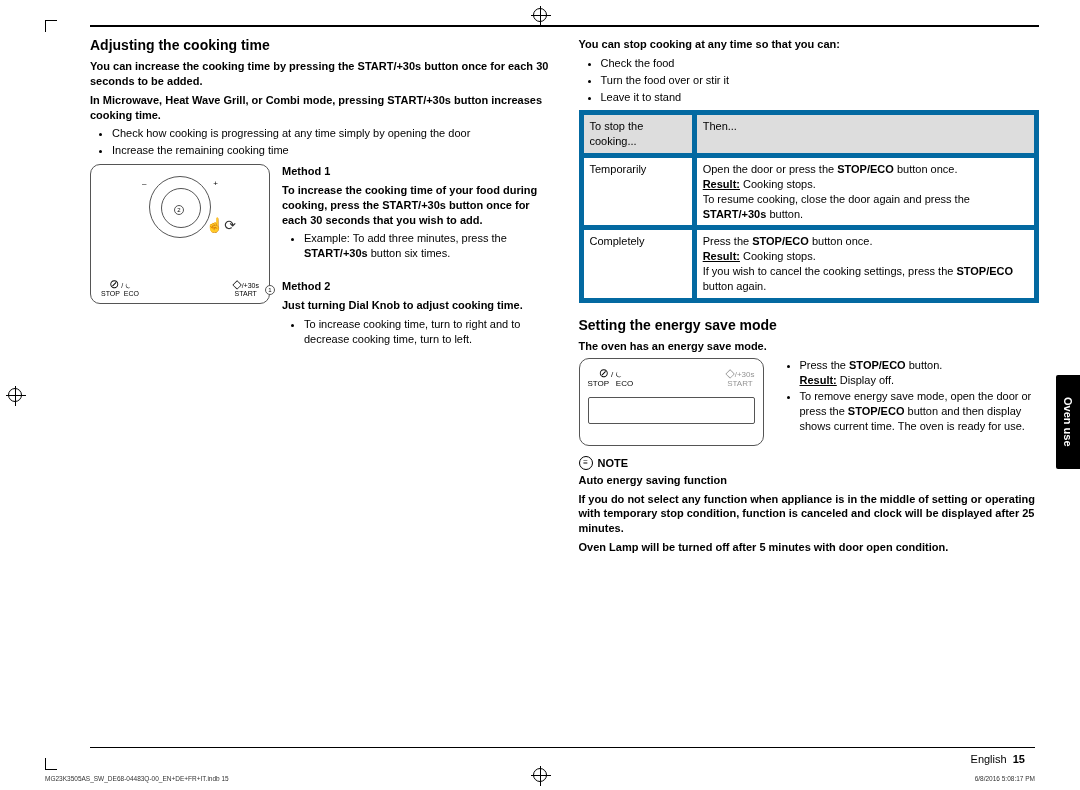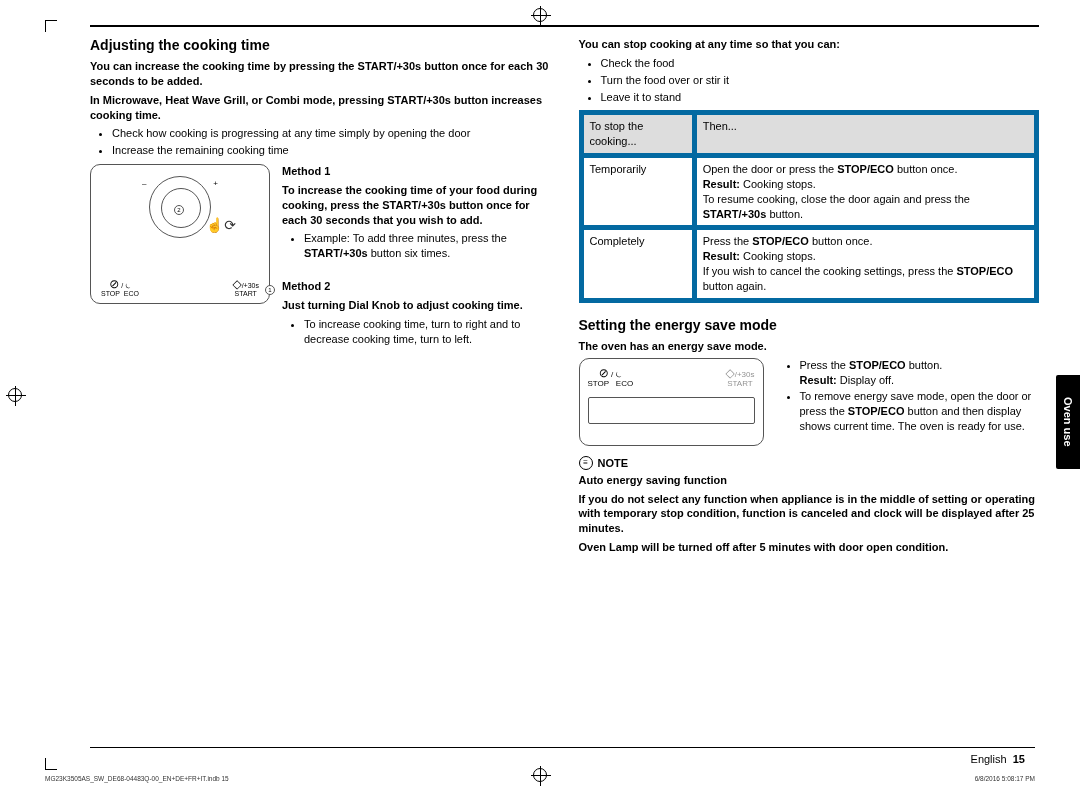--- a/index.html
+++ b/index.html
@@ -62,21 +62,21 @@
   .panel-btns { position: absolute; left: 10px; right: 10px; bottom: 6px; display: flex; align-items: center; justify-content: space-between; font-size: 7px; }
   .panel-btns .grp { display: flex; flex-direction: column; align-items: center; line-height: 1; }
   .sym { font-size: 12px; line-height: 1; }
   .panel-hand { position: absolute; right: 33px; top: 52px; font-size: 14px; color: #333; }
 
   table.stop {
     border-collapse: collapse; width: 100%; margin-top: 6px; font-size: 11px;
   }
   table.stop th, table.stop td { border: 5px solid #0369a1; text-align: left; padding: 4px 6px; vertical-align: top; line-height: 1.35; }
   table.stop th { background: #ddd; font-weight: normal; }
-  .u { font-weight: bold; }
+  .u { text-decoration: underline; font-weight: bold; }
 
   .energy-row { display: flex; gap: 14px; margin-top: 4px; }
   .panel2 {
     border: 1px solid #555; border-radius: 10px;
     width: 185px; height: 88px; flex-shrink: 0; position: relative; padding: 8px; font-size: 8px;
   }
   .panel2 .btns2 { display: flex; justify-content: space-between; font-size: 8px; }
   .panel2 .btns2 .grp { display: flex; flex-direction: column; align-items: center; line-height: 1.2; }
   .panel2 .display-bar { border: 1px solid #555; height: 27px; border-radius: 2px; margin-top: 8px; }
 

